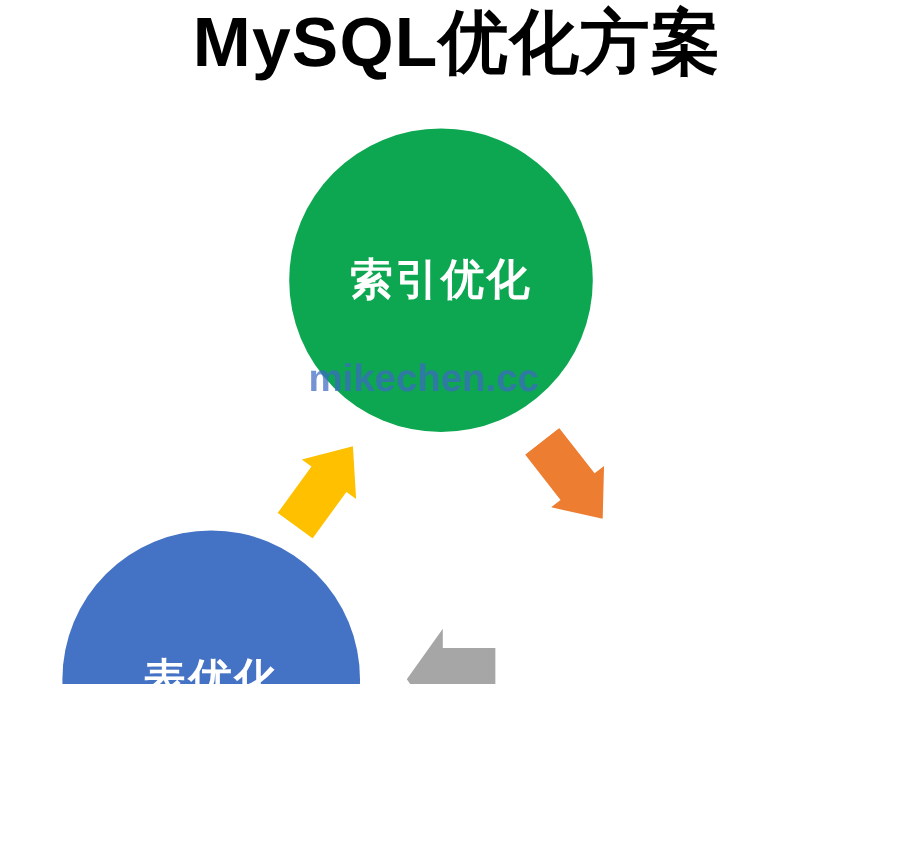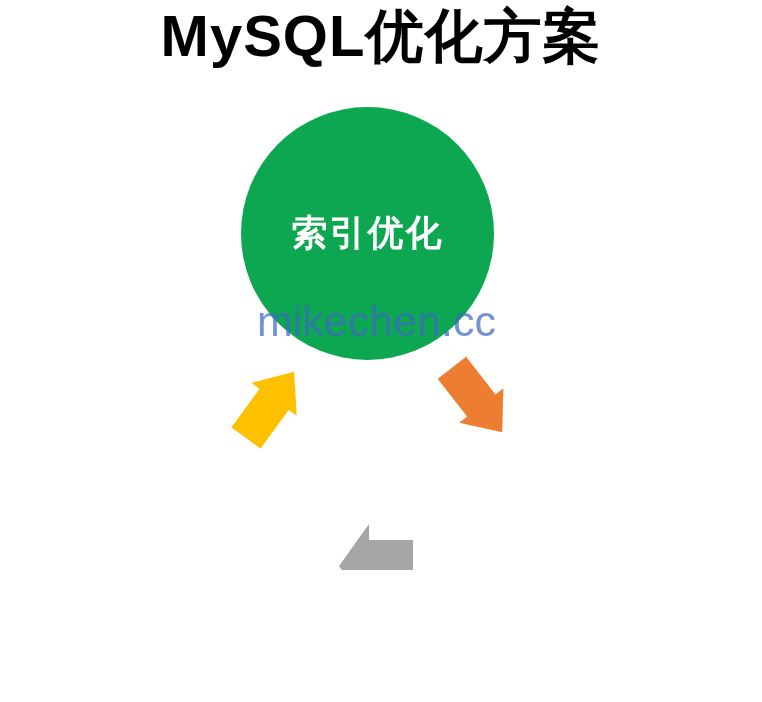--- a/index.html
+++ b/index.html
@@ -40,39 +40,42 @@
   .circle-index{ left:241px; top:107px; width:253px; height:253px; }
   .circle-table{ left:52px;  top:442px; width:248px; height:248px; }
   .circle-slowquery{ left:435px; top:440px; width:253px; height:253px; }
   .arrow{ position:absolute; }
   .arrow-up-right{ left:229px; top:377px; transform:rotate(-54deg); }
   .arrow-down-right{ left:436px; top:372px; transform:rotate(52deg); }
   .arrow-left{ left:339px; top:524px; }
   .watermark{
     position:absolute;
     left:257px; top:297px;
-    font-size:43px;
-    font-weight:normal;
+    font-size:32px;
+    font-weight:bold;
     letter-spacing:0px;
     z-index:5;
     white-space:nowrap;
     text-align:center;
   }
 </style>
 </head>
 <body>
 
 <div class="canvas">
 
   <h1 class="page-title">MySQL优化方案</h1>
 
   <div class="circle circle-index" style="background: rgb(12, 167, 80);">
     <span class="node-label">索引优化</span>
   </div>
 
+  <div class="circle circle-table" style="background: rgb(68, 114, 196);">
+    <span class="node-label">表优化</span>
+  </div>
 
 
   <svg class="arrow arrow-down-right" width="82" height="56" viewBox="0 0 82 56">
     <polygon points="0,10 48,10 48,0 82,28 48,56 48,46 0,46" fill="#ed7d31"></polygon>
   </svg>
 
   <svg class="arrow arrow-left" width="74" height="84" viewBox="0 0 74 84">
     <polygon points="74,16 30,16 30,0 0,42 30,84 30,68 74,68" fill="#a6a6a6"></polygon>
   </svg>
 

